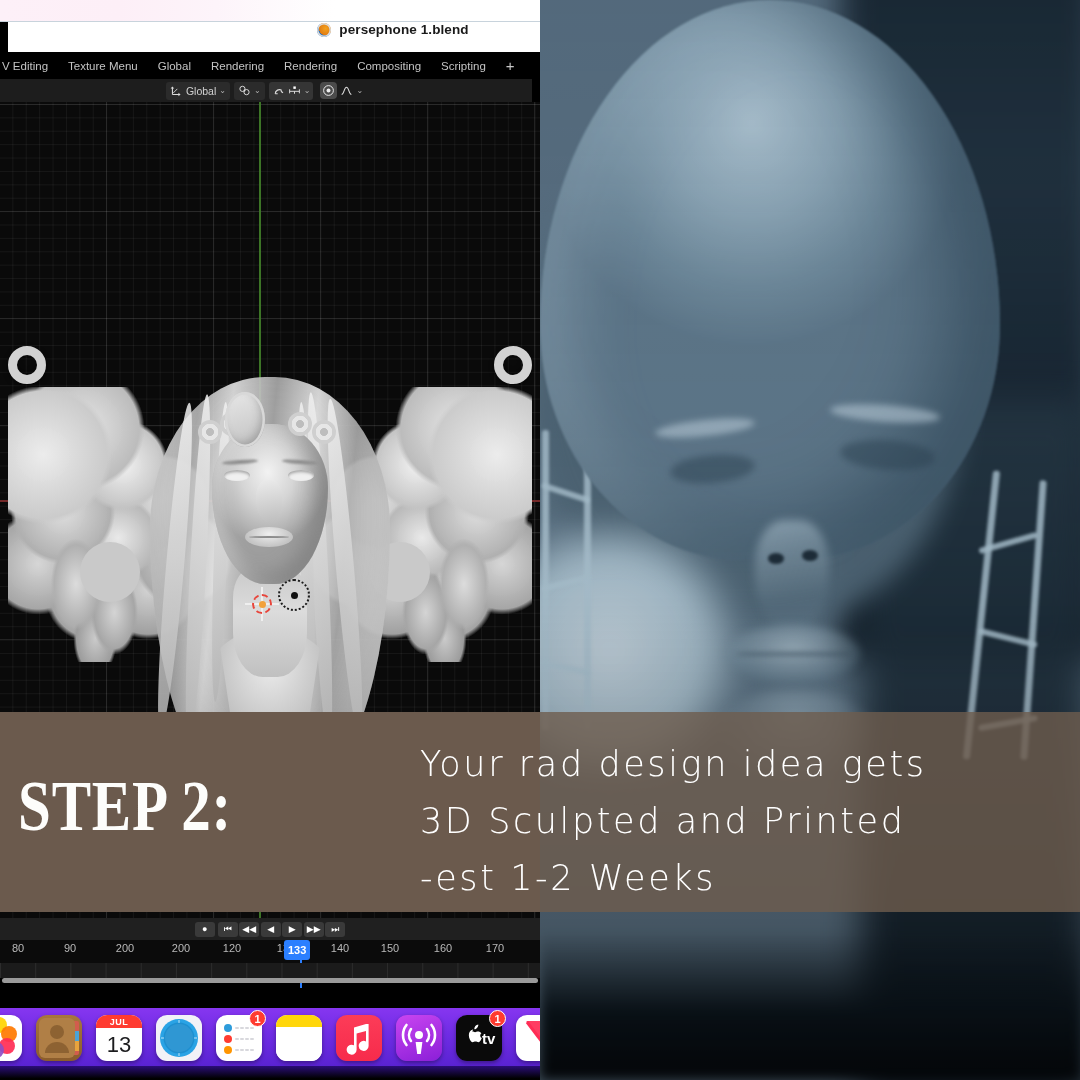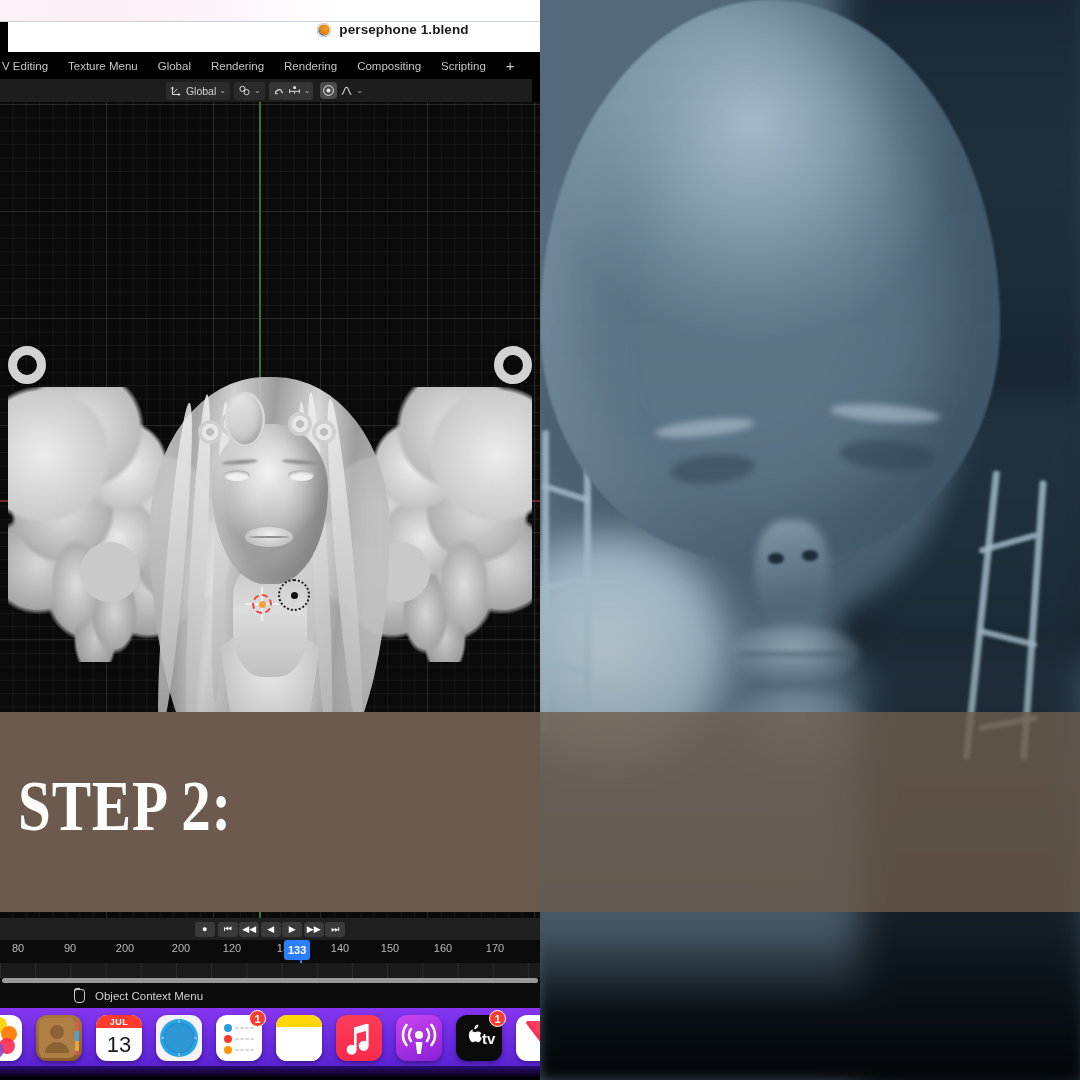--- a/index.html
+++ b/index.html
@@ -460,24 +460,20 @@
       <span class="tick" style="left:340px">140</span>
       <span class="tick" style="left:390px">150</span>
       <span class="tick" style="left:443px">160</span>
       <span class="tick" style="left:495px">170</span>
       <span class="cf" style="left:284px">133</span>
       <span class="cf-line" style="left:300px"></span>
     </div>
     <div class="tl-strip"></div>
     <div class="tl-scroll"></div>
 
-    <div class="statusbar">
-      <span class="sb-ico"></span>
-      <span class="sb-txt">Object Context Menu</span>
-    </div>
 
     <div class="dock">
       <div class="dock-strip"></div>
       <div class="dock-shadow"></div>
       <div class="dock-row">
 
         <div class="dic" style="margin-left:-24px">
           <div class="in" style="background:#fff">
             <svg viewBox="0 0 46 46" width="46" height="46">
               <circle cx="23" cy="10" r="8" fill="#ffd400" opacity=".92"></circle>
@@ -594,14 +590,19 @@
 
       </div>
     </div>
   </div>
 
   <div class="banner">
     <div class="banner-l"></div>
     <div class="banner-r"></div>
   </div>
   <div class="step-txt">STEP 2:</div>
+  <div class="body-txt">
+    <div>Your rad design idea gets</div>
+    <div>3D Sculpted and Printed</div>
+    <div>-est 1-2 Weeks</div>
+  </div>
 
 </div>
 
 </body></html>

